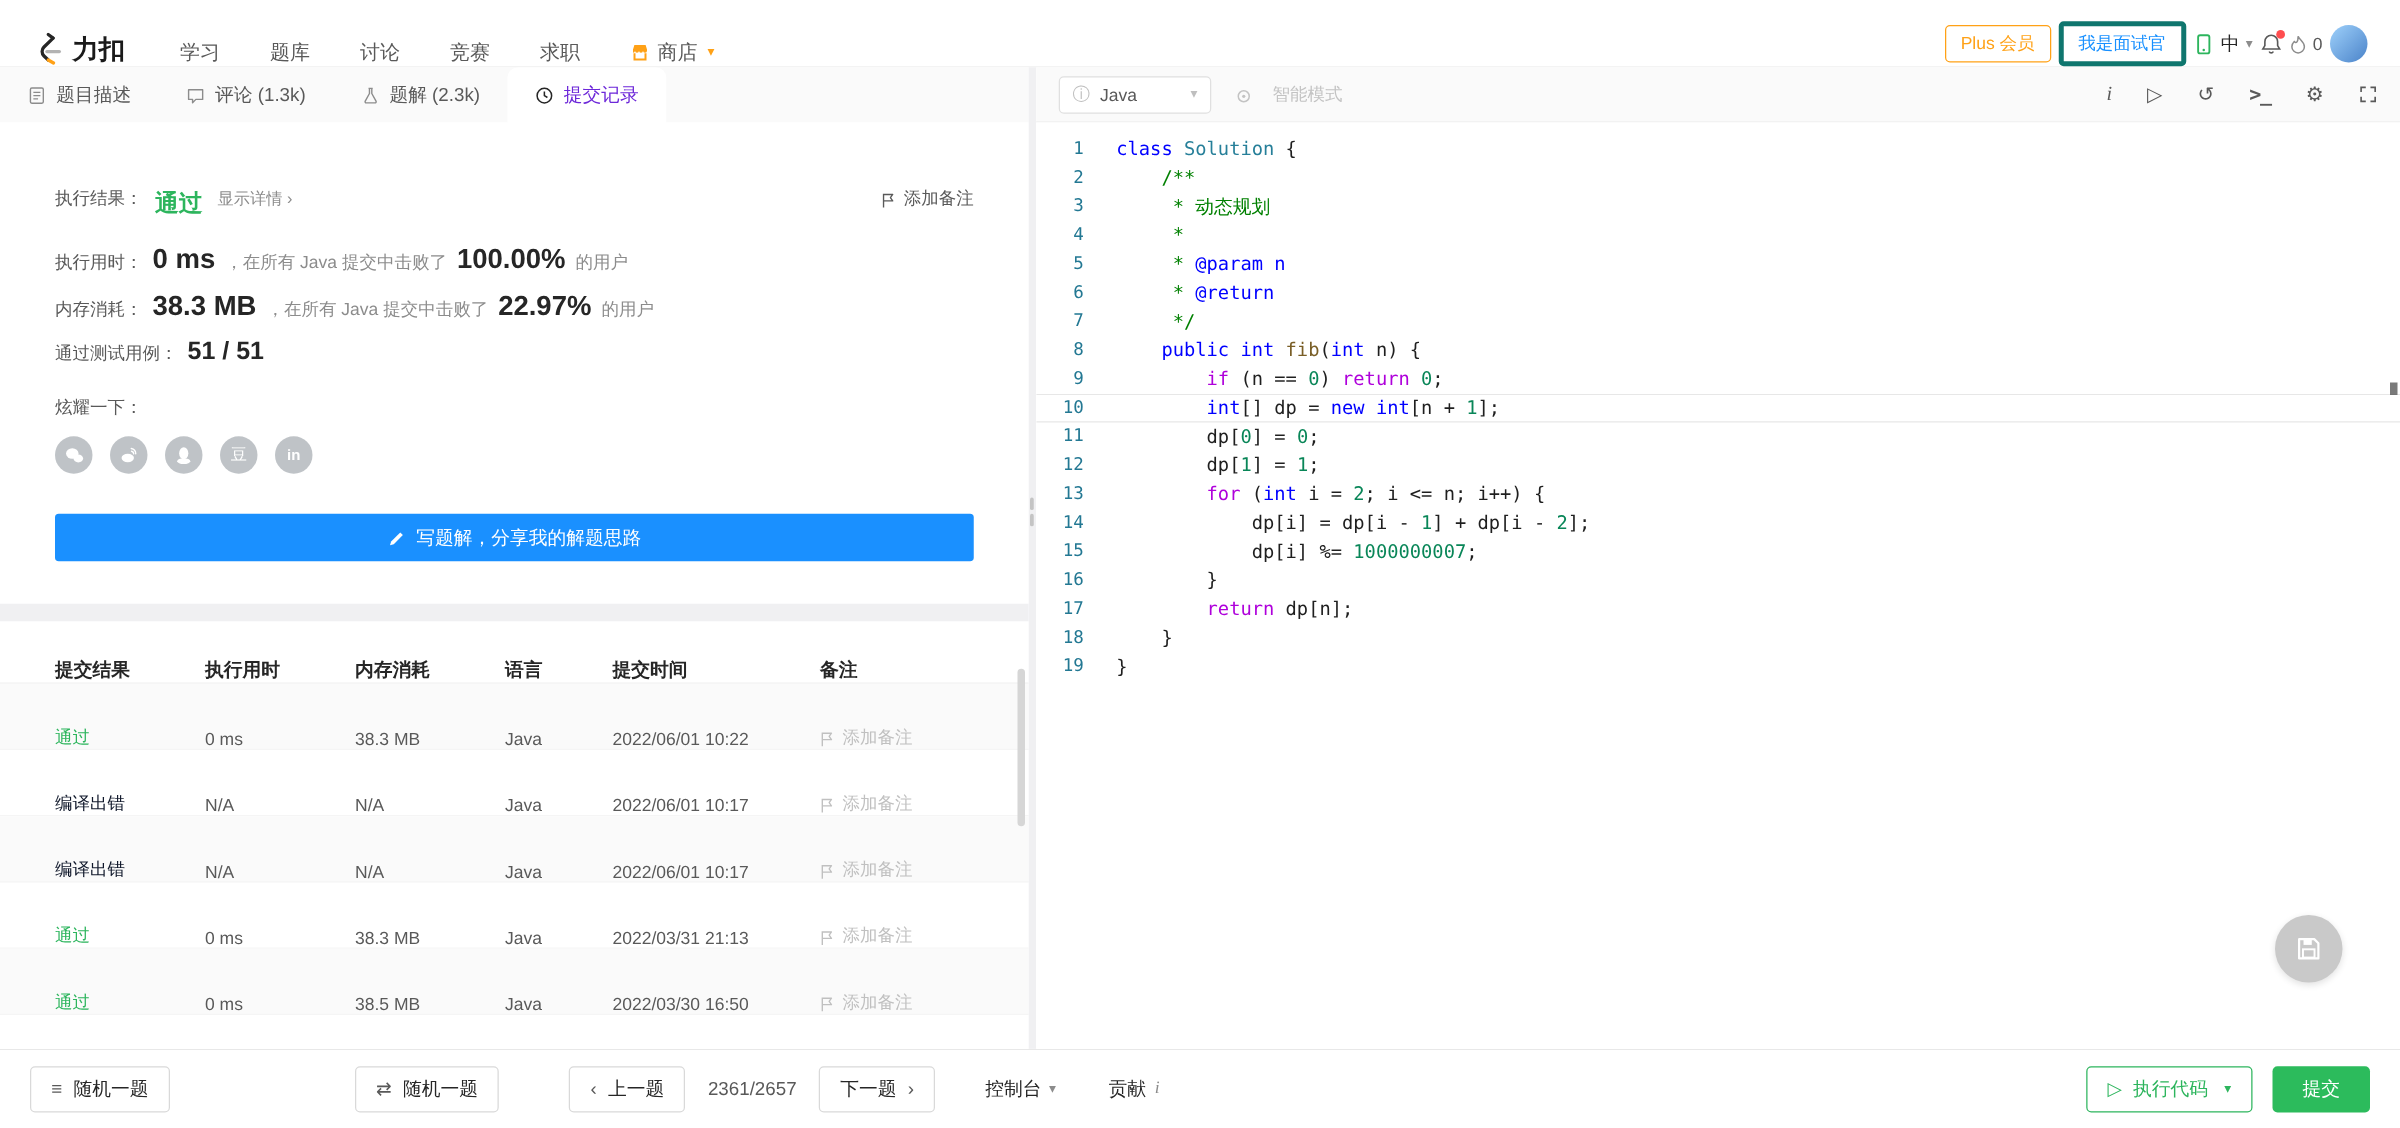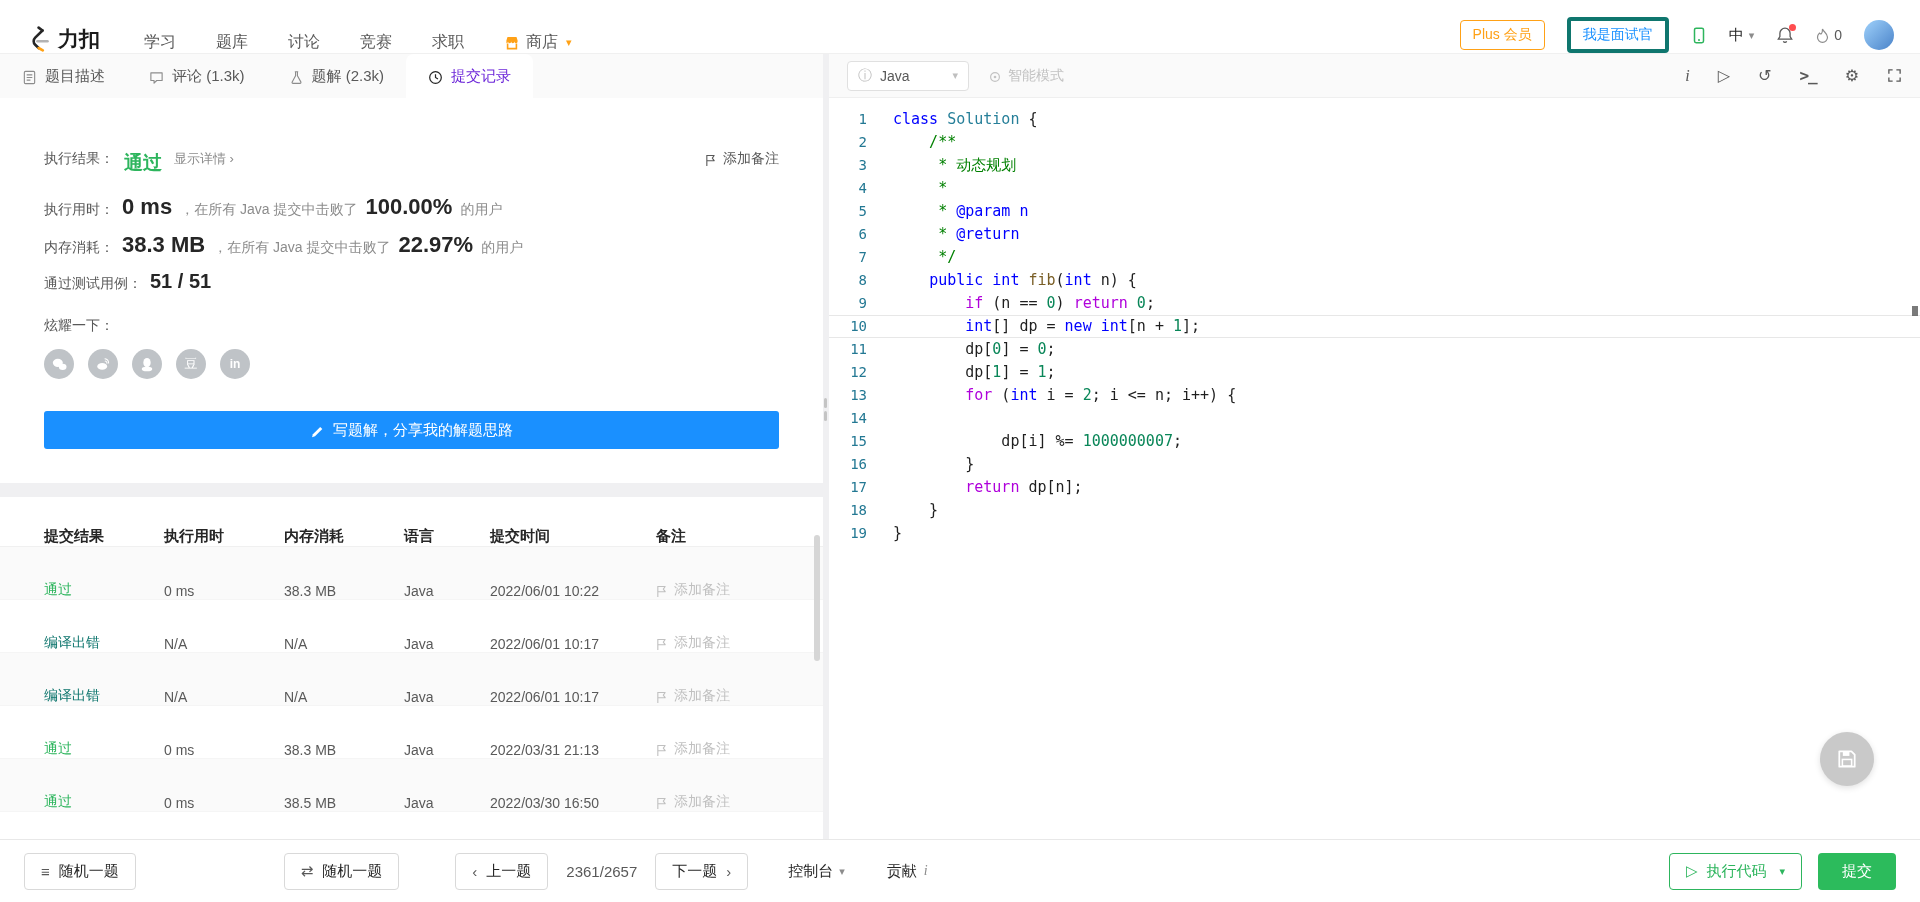--- a/index.html
+++ b/index.html
@@ -8,21 +8,21 @@
   svg{display:block}
   .ic svg{display:inline-block;vertical-align:middle}
 
   
   .navbar{height:54px;display:flex;align-items:flex-end;padding:0 26px;border-bottom:1px solid #f0f0f0;background:#fff}
   .logo{display:flex;align-items:center;gap:8px;cursor:pointer}
   .logo-text{font-size:21px;font-weight:700;color:#1a1a1a}
   .nav-links{display:flex;align-items:center;gap:40px;margin-left:44px}
   .nav-item{font-size:16px;color:#595959;cursor:pointer;display:flex;align-items:center;gap:6px}
   .nav-item .caret{font-size:11px;color:#ffa116;margin-left:2px}
-  .nav-right{margin-left:auto;display:flex;align-items:center;gap:22px}
+  .nav-right{margin-left:auto;display:flex;align-items:center;gap:6px}
   .pill-btn{font-size:14px;border-radius:4px;padding:5px 12px;cursor:pointer;background:#fff}
   .plus{color:#ffa116;border:1px solid #ffa116}
   .interviewer{color:#1890ff;border:4px solid #0f766e}
   .lang-sel{font-size:15px;color:#262626;display:flex;align-items:center;gap:5px;cursor:pointer}
   .lang-sel .caret{font-size:11px;color:#8c8c8c}
   .bell-wrap{position:relative;cursor:pointer}
   .bell-dot{position:absolute;top:-2px;right:-2px;width:7px;height:7px;border-radius:50%;background:#ff4d4f}
   .flame-wrap{display:flex;align-items:center;gap:5px;color:#595959;font-size:14px;cursor:pointer}
   .avatar{width:30px;height:30px;border-radius:50%;background:linear-gradient(135deg,#9fd1fb,#4a83c9);cursor:pointer}
 
@@ -67,30 +67,30 @@
   .thead,.trow{display:flex;align-items:flex-end}
   .thead{height:50px;border-bottom:1px solid #f0f0f0}
   .th{font-size:15px;font-weight:700;color:#262626}
   .trow{height:53px;font-size:14px;border-bottom:1px solid #f5f5f5}
   .trow.shade{background:#fafafa}
   .col0{width:164px;padding-left:44px}
   .col1{width:120px}.col2{width:120px}.col3{width:86px}.col4{width:166px}
   .col5{flex:1}
   .td{color:#595959}
   .res.ok{color:#2db55d;cursor:pointer}
-  .res.err{color:#0f766e;cursor:pointer}
+  .res.err{color:#0f172a;cursor:pointer}
   .note{color:#c0c0c0;display:flex;align-items:center;gap:7px;cursor:pointer}
   .lscroll-thumb{position:absolute;right:3px;top:437px;width:6px;height:126px;border-radius:3px;background:#d6d6d6}
 
   
   .editor-header{height:44px;background:#fafafa;display:flex;align-items:center;padding:0 18px;gap:20px;border-bottom:1px solid #efefef}
   .lang-pill{min-width:122px;display:flex;align-items:center;gap:8px;background:#fff;border:1px solid #e0e0e0;border-radius:4px;padding:5px 10px;font-size:14px;color:#595959;cursor:pointer}
   .lang-pill .cinfo{color:#bfbfbf;font-size:14px}
   .lang-pill .caret{margin-left:auto;font-size:11px;color:#bfbfbf}
-  .smart-mode{display:flex;align-items:center;gap:7px;color:#c3c3c3;font-size:14px;cursor:pointer}
+  .smart-mode{display:flex;align-items:center;gap:17px;color:#c3c3c3;font-size:14px;cursor:pointer}
   .ed-icons{margin-left:auto;display:flex;align-items:center;gap:28px;color:#595959}
   .ed-icons>span{cursor:pointer;font-size:16px;display:flex;align-items:center}
   .it-i{font-family:"Liberation Serif",serif;font-style:italic;font-size:16px}
   .mono-g{font-family:"DejaVu Sans Mono",monospace;font-size:13px;font-weight:700;letter-spacing:-1px}
 
   .code-area{flex:1;position:relative;padding-top:10px;font-family:"DejaVu Sans Mono",monospace;font-size:15px;background:#fff;overflow:hidden}
   .cline{display:flex;height:23px;line-height:23px;white-space:pre}
   .cline.cur{box-shadow:inset 0 1px 0 #e7e7e7,inset 0 -1px 0 #e7e7e7}
   .gut{width:64px;padding-right:26px;text-align:right;color:#237893;font-size:14px;flex:none;user-select:none}
   .ctext{white-space:pre}
@@ -403,21 +403,21 @@
           <div class="cline"><div class="gut">4</div><div class="ctext"><span class="tk-c">     *</span></div></div>
           <div class="cline"><div class="gut">5</div><div class="ctext"><span class="tk-c">     * </span><span class="tk-d">@param n</span></div></div>
           <div class="cline"><div class="gut">6</div><div class="ctext"><span class="tk-c">     * </span><span class="tk-d">@return</span></div></div>
           <div class="cline"><div class="gut">7</div><div class="ctext"><span class="tk-c">     */</span></div></div>
           <div class="cline"><div class="gut">8</div><div class="ctext"><span class="tk-p">    </span><span class="tk-k">public</span><span class="tk-p"> </span><span class="tk-k">int</span><span class="tk-p"> </span><span class="tk-f">fib</span><span class="tk-p">(</span><span class="tk-k">int</span><span class="tk-p"> n) {</span></div></div>
           <div class="cline"><div class="gut">9</div><div class="ctext"><span class="tk-p">        </span><span class="tk-x">if</span><span class="tk-p"> (n == </span><span class="tk-n">0</span><span class="tk-p">) </span><span class="tk-x">return</span><span class="tk-p"> </span><span class="tk-n">0</span><span class="tk-p">;</span></div></div>
           <div class="cline cur"><div class="gut">10</div><div class="ctext"><span class="tk-p">        </span><span class="tk-k">int</span><span class="tk-p">[] dp = </span><span class="tk-k">new</span><span class="tk-p"> </span><span class="tk-k">int</span><span class="tk-p">[n + </span><span class="tk-n">1</span><span class="tk-p">];</span></div></div>
           <div class="cline"><div class="gut">11</div><div class="ctext"><span class="tk-p">        dp[</span><span class="tk-n">0</span><span class="tk-p">] = </span><span class="tk-n">0</span><span class="tk-p">;</span></div></div>
           <div class="cline"><div class="gut">12</div><div class="ctext"><span class="tk-p">        dp[</span><span class="tk-n">1</span><span class="tk-p">] = </span><span class="tk-n">1</span><span class="tk-p">;</span></div></div>
           <div class="cline"><div class="gut">13</div><div class="ctext"><span class="tk-p">        </span><span class="tk-x">for</span><span class="tk-p"> (</span><span class="tk-k">int</span><span class="tk-p"> i = </span><span class="tk-n">2</span><span class="tk-p">; i &lt;= n; i++) {</span></div></div>
-          <div class="cline"><div class="gut">14</div></div>
+          <div class="cline"><div class="gut">14</div><div class="ctext"><span class="tk-p">            dp[i] = dp[i - </span><span class="tk-n">1</span><span class="tk-p">] + dp[i - </span><span class="tk-n">2</span><span class="tk-p">];</span></div></div>
           <div class="cline"><div class="gut">15</div><div class="ctext"><span class="tk-p">            dp[i] %= </span><span class="tk-n">1000000007</span><span class="tk-p">;</span></div></div>
           <div class="cline"><div class="gut">16</div><div class="ctext"><span class="tk-p">        }</span></div></div>
           <div class="cline"><div class="gut">17</div><div class="ctext"><span class="tk-p">        </span><span class="tk-x">return</span><span class="tk-p"> dp[n];</span></div></div>
           <div class="cline"><div class="gut">18</div><div class="ctext"><span class="tk-p">    }</span></div></div>
           <div class="cline"><div class="gut">19</div><div class="ctext"><span class="tk-p">}</span></div></div>
         </div>
       <div class="ruler-mark"></div>
       <div class="save-fab">
         <svg width="22" height="22" viewBox="0 0 20 20">
             <path d="M3 3h11l3 3v11H3z" fill="none" stroke="#fff" stroke-width="1.6" stroke-linejoin="round"></path>

